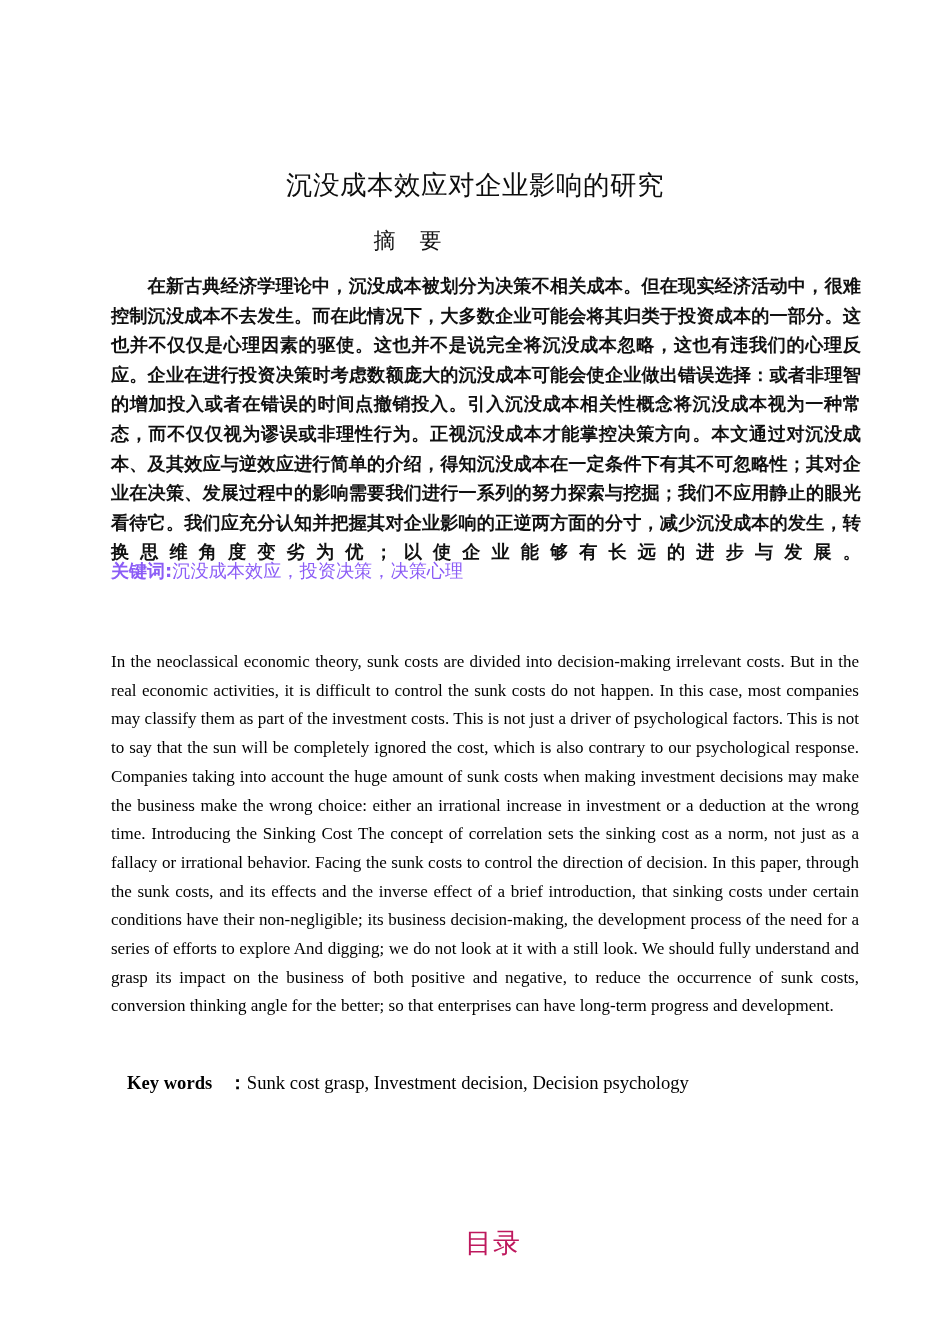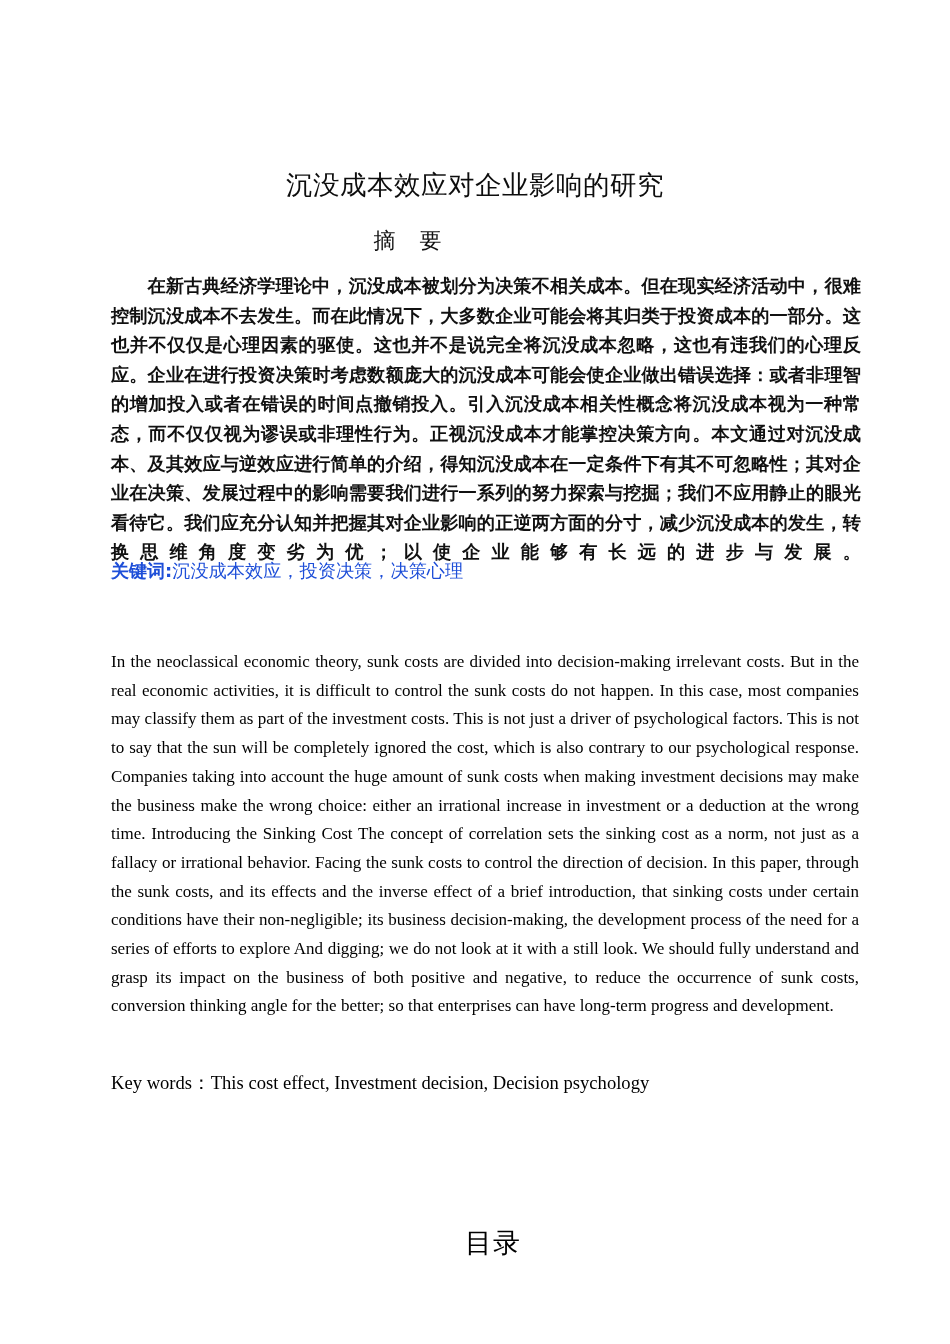--- a/index.html
+++ b/index.html
@@ -80,21 +80,21 @@
 
   
   .cn-keywords {
     position: absolute;
     left: 111px;
     top: 541px;
     width: 760px;
     font-family: "DejaVu Serif", "Liberation Serif", serif;
     font-size: 18.2px;
     line-height: 28px;
-    color: #1d4ed8;
+    color: #8b5cf6;
     white-space: nowrap;
   }
   .cn-keywords .kw-label {
     font-family: "DejaVu Sans", "Liberation Sans", sans-serif;
     font-weight: bold;
     font-size: 18px;
   }
   .cn-keywords .kw-value {
     font-family: "DejaVu Serif", "Liberation Serif", serif;
   }
@@ -138,36 +138,37 @@
     left: 111px;
     top: 1053px;
     width: 760px;
     font-family: "Liberation Serif", "DejaVu Serif", serif;
     font-size: 18.6px;
     line-height: 28px;
     color: #000000;
     white-space: nowrap;
   }
   .en-keywords .kw-label {
-    font-weight: normal;
+    font-weight: bold;
+    margin-left: 16px;
   }
 
   
   .toc-heading {
     position: absolute;
     left: 0;
     top: 1188px;
     width: 950px;
     text-align: center;
     font-family: "DejaVu Sans", "Liberation Sans", sans-serif;
     font-size: 27px;
     font-weight: 400;
     line-height: 34px;
     letter-spacing: 1px;
-    color: #000000;
+    color: #be185d;
     padding-left: 36px;
     box-sizing: border-box;
   }
 </style>
 </head>
 <body>
 
 <div class="page">
 
   <h1 class="doc-title">沉没成本效应对企业影响的研究</h1>
@@ -181,18 +182,18 @@
   <div class="cn-keywords">
     <span class="kw-label">关键词</span><span class="kw-label">:</span><span class="kw-value">沉没成本效应，投资决策，决策心理</span>
   </div>
 
 
   <div class="en-body">
     <p>In the neoclassical economic theory, sunk costs are divided into decision-making irrelevant costs. But in the real economic activities, it is difficult to control the sunk costs do not happen. In this case, most companies may classify them as part of the investment costs. This is not just a driver of psychological factors. This is not to say that the sun will be completely ignored the cost, which is also contrary to our psychological response. Companies taking into account the huge amount of sunk costs when making investment decisions may make the business make the wrong choice: either an irrational increase in investment or a deduction at the wrong time. Introducing the Sinking Cost The concept of correlation sets the sinking cost as a norm, not just as a fallacy or irrational behavior. Facing the sunk costs to control the direction of decision. In this paper, through the sunk costs, and its effects and the inverse effect of a brief introduction, that sinking costs under certain conditions have their non-negligible; its business decision-making, the development process of the need for a series of efforts to explore And digging; we do not look at it with a still look. We should fully understand and grasp its impact on the business of both positive and negative, to reduce the occurrence of sunk costs, conversion thinking angle for the better; so that enterprises can have long-term progress and development.</p>
   </div>
 
   <div class="en-keywords">
-    <span class="kw-label">Key words</span><span class="kw-label">：</span><span class="kw-value">This cost effect, Investment decision, Decision psychology</span>
+    <span class="kw-label">Key words</span><span class="kw-label">：</span><span class="kw-value">Sunk cost grasp, Investment decision, Decision psychology</span>
   </div>
 
   <h2 class="toc-heading">目录</h2>
 
 </div>
 
 </body></html>

